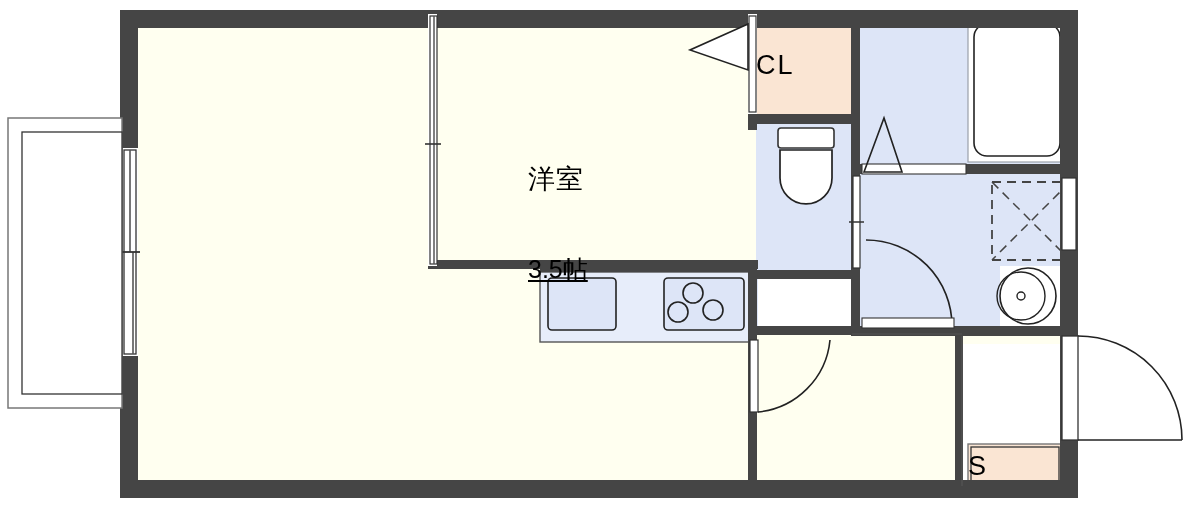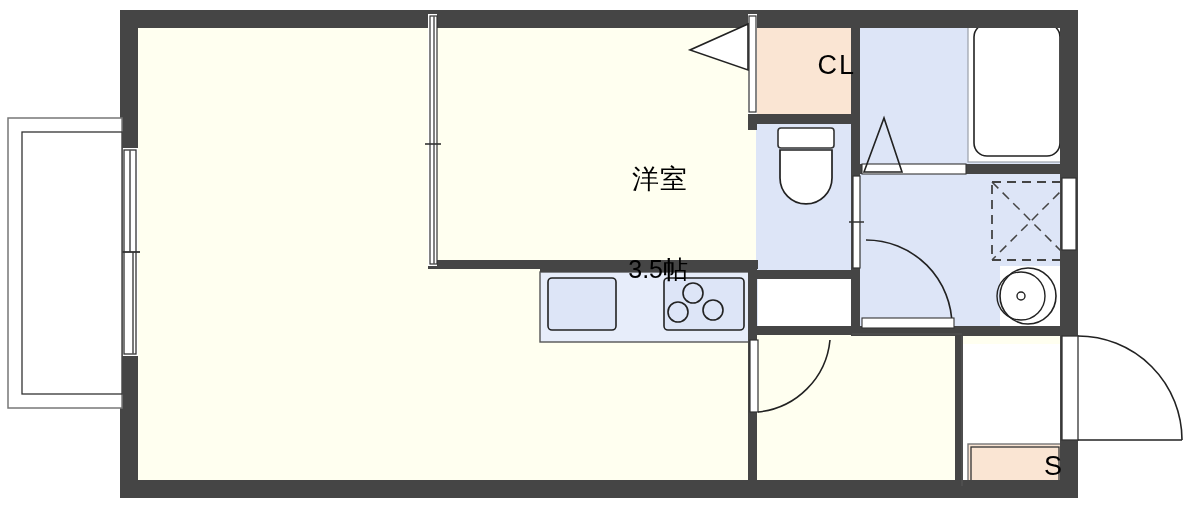--- a/index.html
+++ b/index.html
@@ -1,22 +1,22 @@
 <!DOCTYPE html>
 <html><head>
 <meta charset="utf-8">
 <title>Floor Plan</title>
 <style>
   html,body{margin:0;padding:0;background:#ffffff;}
   body{font-family:"Liberation Sans","DejaVu Sans",sans-serif;}
   #plan{position:relative;width:1186px;height:508px;background:#ffffff;overflow:hidden;}
   #plan svg{position:absolute;left:0;top:0;}
-  .lbl{position:absolute;text-align:right;color:#000;line-height:1.12;white-space:pre;}
+  .lbl{position:absolute;text-align:left;color:#000;line-height:1.12;white-space:pre;}
   .lbl-room{font-size:27px;letter-spacing:1px;}
-  .lbl-area{font-size:25px;letter-spacing:0px;}
+  .lbl-area{font-size:25px;letter-spacing:0px;text-decoration:underline;}
   .lbl-cl{font-size:27px;font-weight:400;letter-spacing:2px;}
   .lbl-s{font-size:27px;font-weight:400;}
 </style>
 </head>
 <body>
 
 <div id="plan">
 
 <svg width="1186" height="508" viewBox="0 0 1186 508">
 
@@ -160,21 +160,21 @@
   </g>
 
   <g stroke="#555" stroke-width="1.2" fill="none">
     <line x1="962" y1="336" x2="962" y2="486"></line>
     <line x1="852" y1="334" x2="962" y2="334"></line>
   </g>
 
 </svg>
 
 
-<div class="lbl lbl-room" style="left:508px;top:104px;width:180px;">
+<div class="lbl lbl-room" style="left:528px;top:104px;width:180px;">
   <div>洋室</div>
   <div class="lbl-area">3.5帖</div>
 </div>
 
 <div class="lbl lbl-cl" style="left:756px;top:50px;width:100px;">CL</div>
 
 <div class="lbl lbl-s" style="left:968px;top:451px;width:94px;">S</div>
 
 </div>
 

